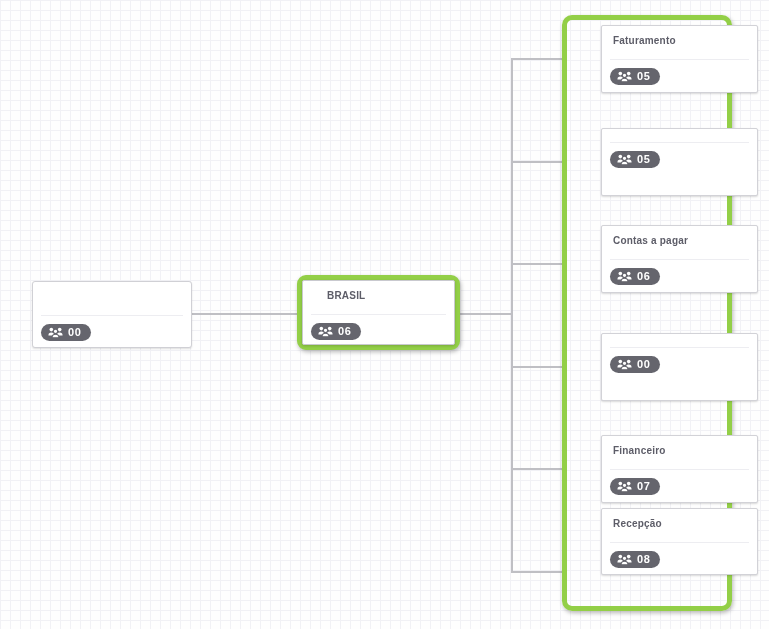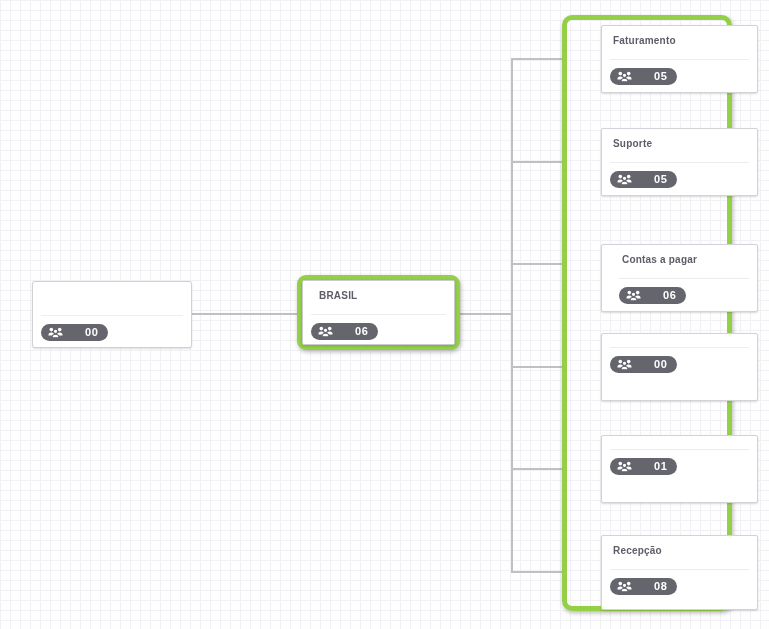--- a/index.html
+++ b/index.html
@@ -28,54 +28,54 @@
     box-shadow:0 1px 2px rgba(0,0,0,.13);
     box-sizing:border-box;
   }
   .node-title{
     height:11px;padding:9px 10px 0 11px;
     font-size:10px;font-weight:700;letter-spacing:.2px;
     color:#5d5d68;white-space:nowrap;overflow:hidden;
   }
   .divider{border-top:1px solid #ededf1;margin:13px 8px 0 8px;height:0;}
   .badge{
-    display:inline-flex;align-items:center;gap:22px;
+    display:inline-flex;align-items:center;gap:5px;
     margin:8px 0 0 8px;height:17px;padding:0 10px 0 7px;
     background:#65656d;border-radius:9px;
     box-sizing:border-box;
   }
   .badge .count{
     color:#fff;font-size:11px;font-weight:700;letter-spacing:.6px;
     line-height:17px;
   }
   .badge svg{display:block;}
 
   
   .highlight{
     position:absolute;border:5px solid #93cf47;
     box-sizing:border-box;
     box-shadow:1px 2px 4px rgba(0,0,0,.28);
   }
   .brasil-wrap{left:297px;top:275px;width:163px;height:75px;border-radius:9px;background:#fff;}
   .brasil-wrap .node{left:0;top:0;width:100%;height:100%;border-radius:2px;
     border-color:#c9c9cf;box-shadow:0 1px 3px rgba(0,0,0,.18);}
-  .brasil-wrap .node-title{padding-left:16px;}
+  .brasil-wrap .node-title{padding-left:24px;}
 
   .group-wrap{left:562px;top:15px;width:170px;height:596px;border-radius:10px;background:transparent;}
   .sub-card{
     position:absolute;left:1px;width:157px;height:68px;
     background:#fff;border:1px solid #d2d2d7;border-radius:2px;
     box-shadow:0 1px 2px rgba(0,0,0,.15);box-sizing:border-box;margin-left:33px;
   }
   .sub-card:nth-of-type(1){top:5px;}
   .sub-card:nth-of-type(2){top:108px;}
-  .sub-card:nth-of-type(3){top:224px;padding-left:9px;}
+  .sub-card:nth-of-type(3){top:205px;}
   .sub-card:nth-of-type(4){top:313px;}
   .sub-card:nth-of-type(5){top:415px;}
-  .sub-card:nth-of-type(6){top:515px;height:75px;}
+  .sub-card:nth-of-type(6){top:488px;height:67px;}
 
   .root-node{left:32px;top:281px;width:160px;height:67px;}
 </style>
 </head>
 <body>
 
 <div class="canvas">
 
   <div class="conn h" style="left:192px;top:313px;width:105px"></div>
   <div class="conn h" style="left:460px;top:313px;width:53px"></div>
@@ -133,21 +133,20 @@
           <circle cx="14" cy="3" r="2.2"></circle>
             <path d="M10.5 10 Q10.5 6.6 14 6.6 Q17.5 6.6 17.5 10 Z"></path>
           <circle cx="9" cy="5" r="2.6" stroke="#65656d" stroke-width="1.3"></circle>
           <path d="M4.8 12.8 Q4.8 8.6 9 8.6 Q13.2 8.6 13.2 12.8 Z" stroke="#65656d" stroke-width="1.3"></path>
         </svg>
         <span class="count">05</span>
       </div>
     </div>
 
     <div class="sub-card">
-      <div class="node-title">Suporte</div>
       <div class="divider"></div>
       <div class="badge">
         <svg width="15" height="11" viewBox="0 0 18 13" fill="#ffffff">
           <circle cx="4" cy="3" r="2.2"></circle>
             <path d="M0.5 10 Q0.5 6.6 4 6.6 Q7.5 6.6 7.5 10 Z"></path>
           <circle cx="14" cy="3" r="2.2"></circle>
             <path d="M10.5 10 Q10.5 6.6 14 6.6 Q17.5 6.6 17.5 10 Z"></path>
           <circle cx="9" cy="5" r="2.6" stroke="#65656d" stroke-width="1.3"></circle>
           <path d="M4.8 12.8 Q4.8 8.6 9 8.6 Q13.2 8.6 13.2 12.8 Z" stroke="#65656d" stroke-width="1.3"></path>
         </svg>
@@ -180,31 +179,32 @@
           <circle cx="14" cy="3" r="2.2"></circle>
             <path d="M10.5 10 Q10.5 6.6 14 6.6 Q17.5 6.6 17.5 10 Z"></path>
           <circle cx="9" cy="5" r="2.6" stroke="#65656d" stroke-width="1.3"></circle>
           <path d="M4.8 12.8 Q4.8 8.6 9 8.6 Q13.2 8.6 13.2 12.8 Z" stroke="#65656d" stroke-width="1.3"></path>
         </svg>
         <span class="count">00</span>
       </div>
     </div>
 
     <div class="sub-card">
-      <div class="divider"></div>
-      <div class="badge">
-        <svg width="15" height="11" viewBox="0 0 18 13" fill="#ffffff">
-          <circle cx="4" cy="3" r="2.2"></circle>
-            <path d="M0.5 10 Q0.5 6.6 4 6.6 Q7.5 6.6 7.5 10 Z"></path>
-          <circle cx="14" cy="3" r="2.2"></circle>
-            <path d="M10.5 10 Q10.5 6.6 14 6.6 Q17.5 6.6 17.5 10 Z"></path>
-          <circle cx="9" cy="5" r="2.6" stroke="#65656d" stroke-width="1.3"></circle>
-          <path d="M4.8 12.8 Q4.8 8.6 9 8.6 Q13.2 8.6 13.2 12.8 Z" stroke="#65656d" stroke-width="1.3"></path>
-        </svg>
-        <span class="count">01</span>
+      <div class="node-title">Financeiro</div>
+      <div class="divider"></div>
+      <div class="badge">
+        <svg width="15" height="11" viewBox="0 0 18 13" fill="#ffffff">
+          <circle cx="4" cy="3" r="2.2"></circle>
+            <path d="M0.5 10 Q0.5 6.6 4 6.6 Q7.5 6.6 7.5 10 Z"></path>
+          <circle cx="14" cy="3" r="2.2"></circle>
+            <path d="M10.5 10 Q10.5 6.6 14 6.6 Q17.5 6.6 17.5 10 Z"></path>
+          <circle cx="9" cy="5" r="2.6" stroke="#65656d" stroke-width="1.3"></circle>
+          <path d="M4.8 12.8 Q4.8 8.6 9 8.6 Q13.2 8.6 13.2 12.8 Z" stroke="#65656d" stroke-width="1.3"></path>
+        </svg>
+        <span class="count">07</span>
       </div>
     </div>
 
     <div class="sub-card">
       <div class="node-title">Recepção</div>
       <div class="divider"></div>
       <div class="badge">
         <svg width="15" height="11" viewBox="0 0 18 13" fill="#ffffff">
           <circle cx="4" cy="3" r="2.2"></circle>
             <path d="M0.5 10 Q0.5 6.6 4 6.6 Q7.5 6.6 7.5 10 Z"></path>

